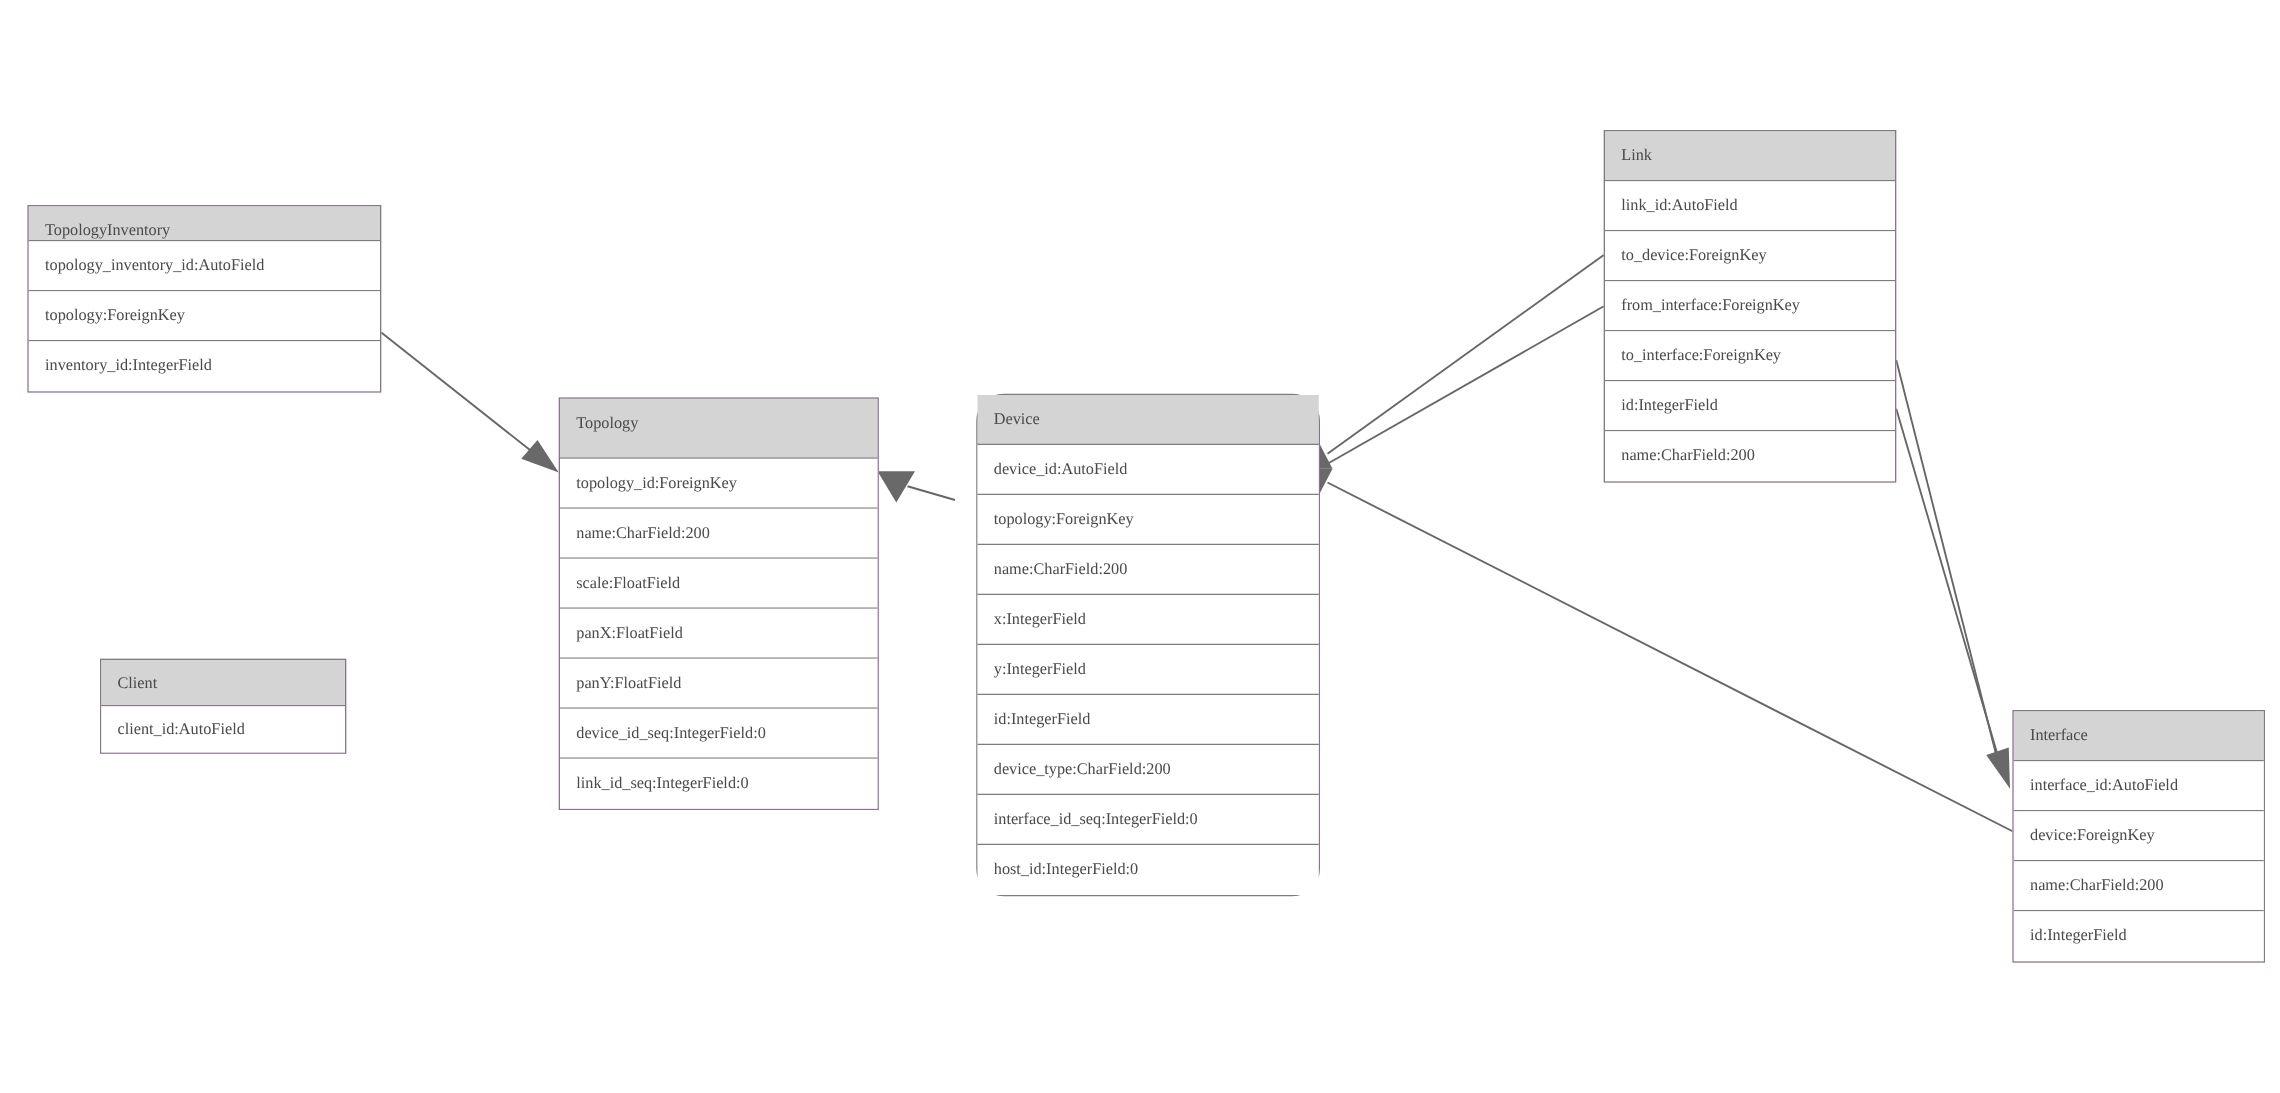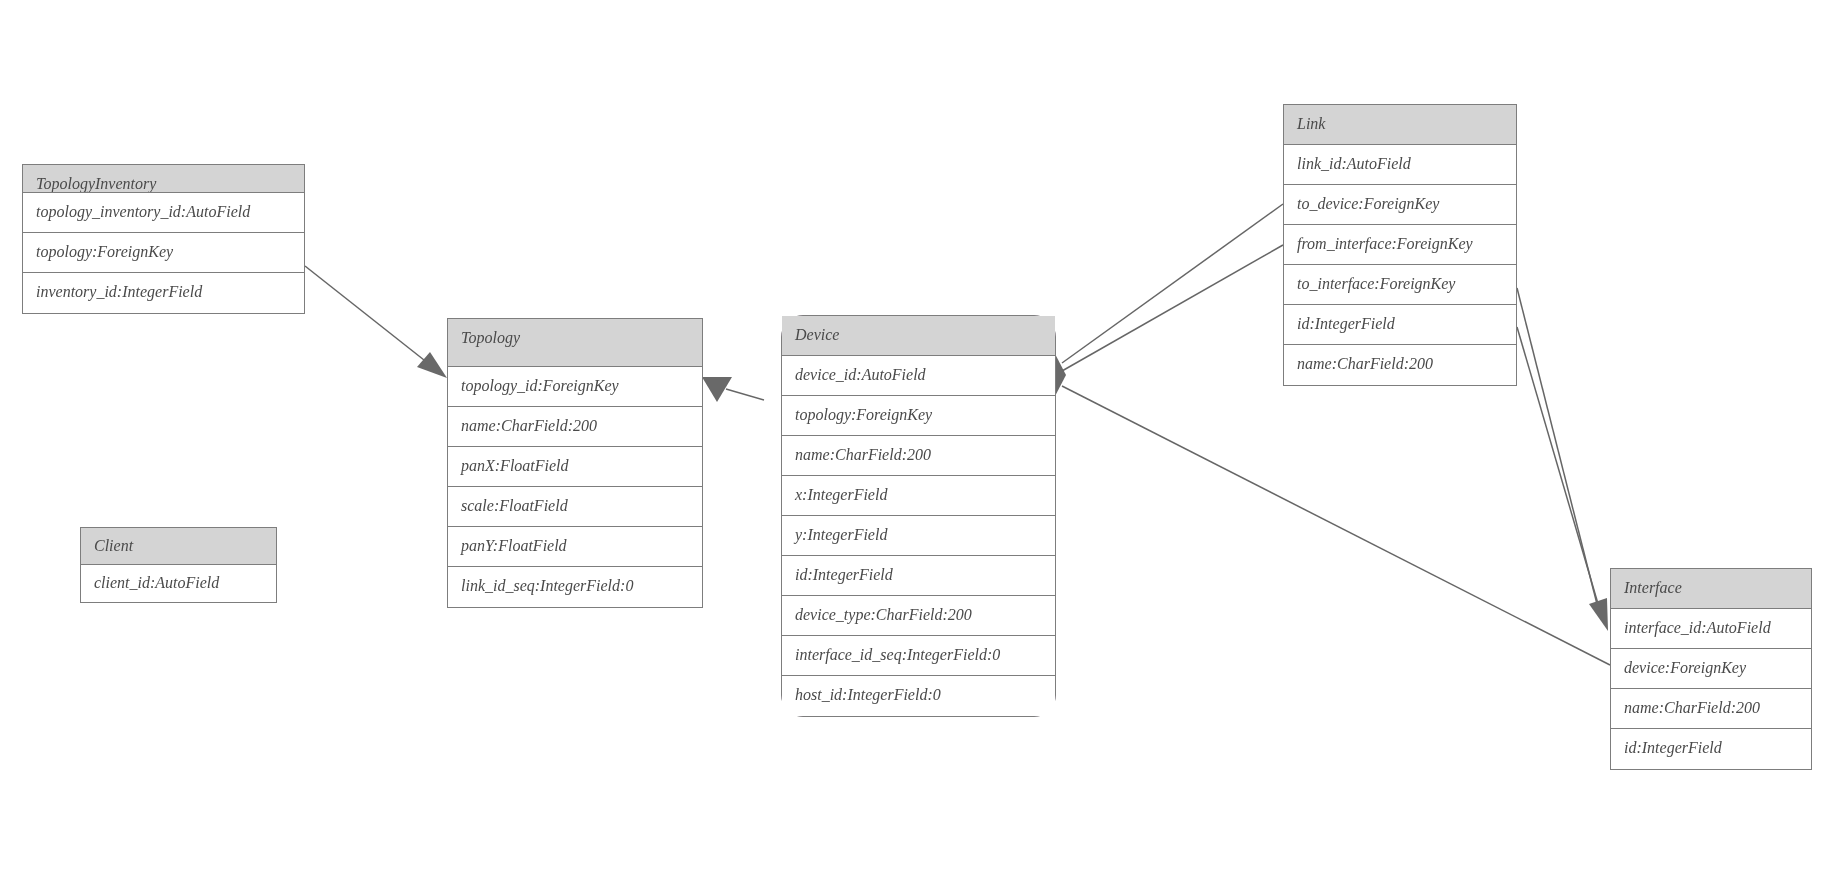--- a/index.html
+++ b/index.html
@@ -21,22 +21,21 @@
   }
   #connector-svg{
     position:absolute;left:0;top:0;width:1824px;height:874px;
   }
   .entity{
     position:absolute;
     box-sizing:border-box;
     border:1.5px solid var(--border);
     background:#f0abfc;
     color:var(--text);
-    font-size:16px;
-    font-style:italic;
+    font-size:13px;
   }
   .entity-header{
     box-sizing:border-box;
     background:var(--header-fill);
     border-bottom:1.5px solid var(--border);
     padding-left:13px;
     white-space:nowrap;
     overflow:hidden;
   }
   .entity-row{
@@ -71,23 +70,24 @@
 <div class="entity" style="left: 22px; top: 164px; width: 283px;">
       <div class="entity-header" style="height: 28px; line-height: 38px;">TopologyInventory</div>
       <div class="entity-row" style="height: 40px; line-height: 38px;">topology_inventory_id:AutoField</div>
       <div class="entity-row" style="height: 40px; line-height: 38px;">topology:ForeignKey</div>
       <div class="entity-row" style="height: 40px; line-height: 38px;">inventory_id:IntegerField</div>
     </div>
     <div class="entity" style="left: 447px; top: 318px; width: 256px;">
       <div class="entity-header" style="height: 48px; line-height: 38px;">Topology</div>
       <div class="entity-row" style="height: 40px; line-height: 38px;">topology_id:ForeignKey</div>
       <div class="entity-row" style="height: 40px; line-height: 38px;">name:CharField:200</div>
+      <div class="entity-row" style="height: 40px; line-height: 38px;">scale:FloatField</div>
       <div class="entity-row" style="height: 40px; line-height: 38px;">panX:FloatField</div>
-      <div class="entity-row" style="height: 40px; line-height: 38px;">scale:FloatField</div>
       <div class="entity-row" style="height: 40px; line-height: 38px;">panY:FloatField</div>
+      <div class="entity-row" style="height: 40px; line-height: 38px;">device_id_seq:IntegerField:0</div>
       <div class="entity-row" style="height: 40px; line-height: 38px;">link_id_seq:IntegerField:0</div>
     </div>
     <div class="entity" style="left: 80px; top: 527px; width: 197px;">
       <div class="entity-header" style="height: 37px; line-height: 35px;">Client</div>
       <div class="entity-row" style="height: 37px; line-height: 35px;">client_id:AutoField</div>
     </div>
     <div class="entity" style="left: 781px; top: 315px; width: 275px; border-radius: 22px;">
       <div class="entity-header" style="height: 40px; line-height: 38px;">Device</div>
       <div class="entity-row" style="height: 40px; line-height: 38px;">device_id:AutoField</div>
       <div class="entity-row" style="height: 40px; line-height: 38px;">topology:ForeignKey</div>

